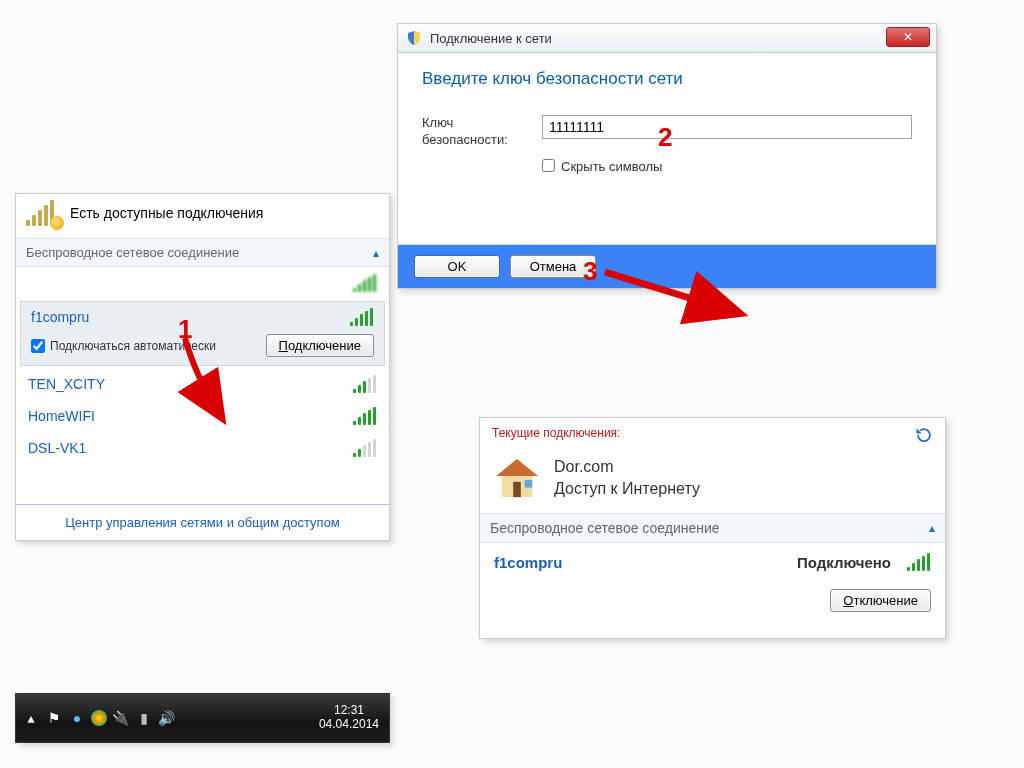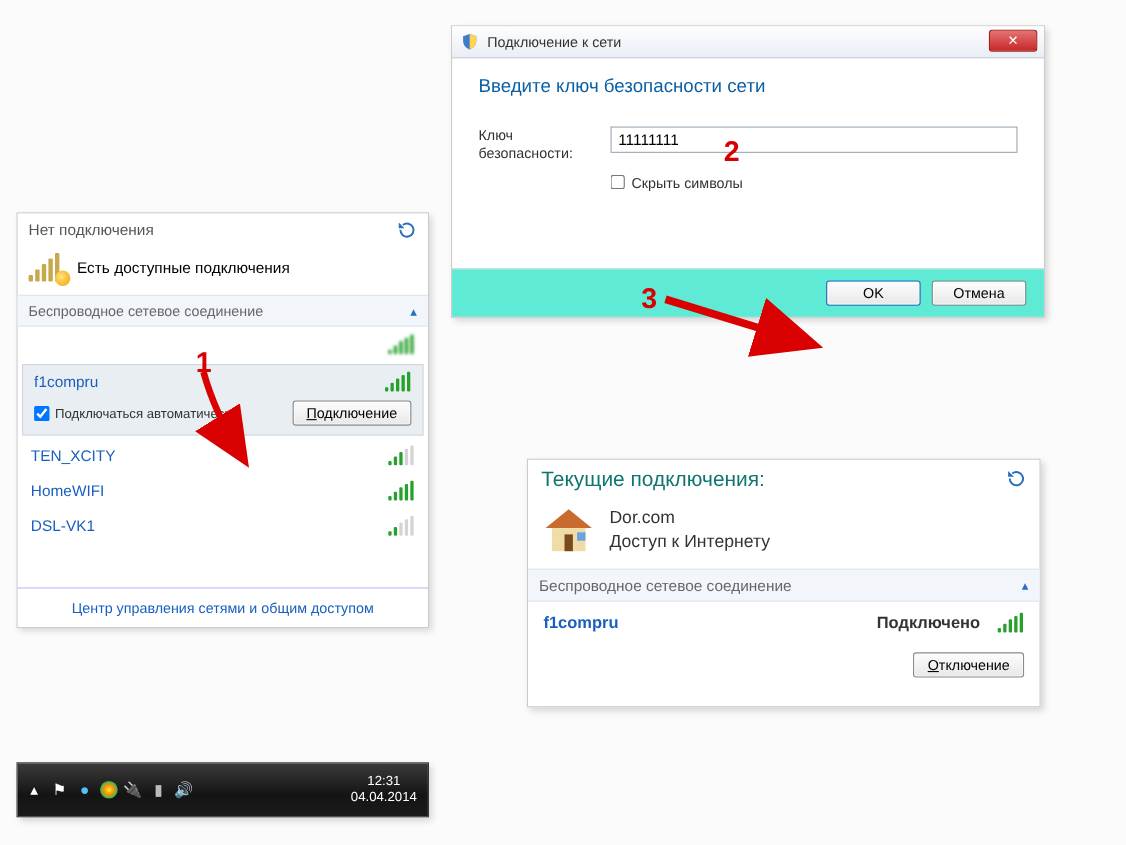--- a/index.html
+++ b/index.html
@@ -44,35 +44,35 @@
   .w7-btn { background:linear-gradient(#fdfdfd,#e8e8e8); border:1px solid #8a8a8a; border-radius:3px; font-size:13px; padding:3px 12px; cursor:pointer; box-shadow: inset 0 0 0 1px rgba(255,255,255,0.6); }
   .center-link { text-align:center; padding:10px 6px; font-size:13px; color:#1a5fbf; border-top:1px solid #c4b5fd; }
 
   
   .taskbar { position:absolute; left:15px; top:693px; width:375px; height:50px; background:linear-gradient(#3a3a3a,#141414 60%,#1b1b1b); border:1px solid #333; display:flex; align-items:center; justify-content:space-between; padding:0 6px; font-size:11px; color:#fff; box-shadow: 3px 3px 6px rgba(0,0,0,0.15); }
   .tray-icons { display:flex; gap:5px; align-items:center; }
   .tray-icons i { width:18px; height:18px; display:flex; align-items:center; justify-content:center; font-style:normal; font-size:14px; }
   .clock { text-align:center; line-height:1.15; font-size:12px; padding-right:4px; }
 
   
-  .dlg { left:410px; top:23px; width:540px; background:#fff; }
+  .dlg { left:397px; top:23px; width:540px; background:#fff; }
   .dlg-title { background:linear-gradient(#fefefe,#e9eef5); border-bottom:1px solid #c0c8d0; padding:6px 8px; display:flex; align-items:center; gap:8px; font-size:13px; color:#333; position:relative; }
   .dlg-title .closex { position:absolute; right:6px; top:3px; width:44px; height:20px; background:linear-gradient(#e57373,#c62828); color:#fff; border:1px solid #a02020; border-radius:3px; display:flex; align-items:center; justify-content:center; font-size:12px; }
   .dlg-body { padding:16px 24px 10px; }
   .instr { color:#0b5fa5; font-size:17px; margin-bottom:26px; }
   .form-row { display:flex; align-items:flex-start; gap:8px; font-size:13px; color:#333; margin-bottom:10px; }
   .form-row .lab { width:112px; line-height:1.3; }
   .txtin { flex:1; border:1px solid #9aa7b3; padding:3px 6px; font-size:14px; height:24px; }
   .hide-row { margin-left:120px; display:flex; align-items:flex-start; gap:6px; font-size:13px; color:#333; }
-  .dlg-foot { background:#5eead4; border-top:1px solid #d5dbe1; padding:10px 16px; display:flex; justify-content:flex-end; gap:10px; }
+  .dlg-foot { background:#3b82f6; border-top:1px solid #d5dbe1; padding:10px 16px; display:flex; gap:10px; }
   .dlg-foot .w7-btn { min-width:86px; }
 
   
   .curr { left:479px; top:417px; width:467px; background:#fff; }
-  .curr .hdr { padding:8px 12px; font-size:19px; color:#0f766e; display:flex; justify-content:space-between; }
+  .curr .hdr { padding:8px 12px; font-size:12px; color:#b91c1c; display:flex; justify-content:space-between; }
   .curr .acc { display:flex; align-items:center; gap:14px; padding:4px 14px 14px; }
   .house { width:46px; height:42px; }
   .acc-txt { font-size:16px; color:#333; line-height:1.35; }
   .curr .section-hdr { font-size:14px; }
   .conn-row { display:flex; justify-content:space-between; align-items:center; padding:10px 14px; font-size:15px; }
   .conn-row .name { color:#1a5fbf; font-weight:600; }
   .conn-row .status { color:#333; font-weight:600; margin-right:6px; }
   .conn-row .right { display:flex; align-items:center; gap:10px; }
   .curr .btn-row { display:flex; justify-content:flex-end; padding:8px 14px 26px; }
 
@@ -80,29 +80,20 @@
   u { text-decoration: underline; }
 
   
   .anno { position:absolute; color:#d80000; font-weight:700; font-size:26px; pointer-events:none; }
   .arrow-svg { position:absolute; pointer-events:none; }
 </style>
 </head>
 <body>
 
 <div class="frame flyout">
-  <div class="head">
-    <span>Нет подключения</span>
-    <span class="refresh">
-      <svg viewBox="0 0 24 24">
-          <path fill="none" stroke="#2b6dbf" stroke-width="2.4" d="M4 12a8 8 0 1 0 3-6"></path>
-          <path fill="#2b6dbf" d="M2 3l0 7 7 0z"></path>
-        </svg>
-    </span>
-  </div>
 
   <div class="avail-row">
     <span class="sig-big sun">
         <span></span>
         <span></span>
         <span></span>
         <span></span>
         <span></span>
       </span>
     <span>Есть доступные подключения</span>

